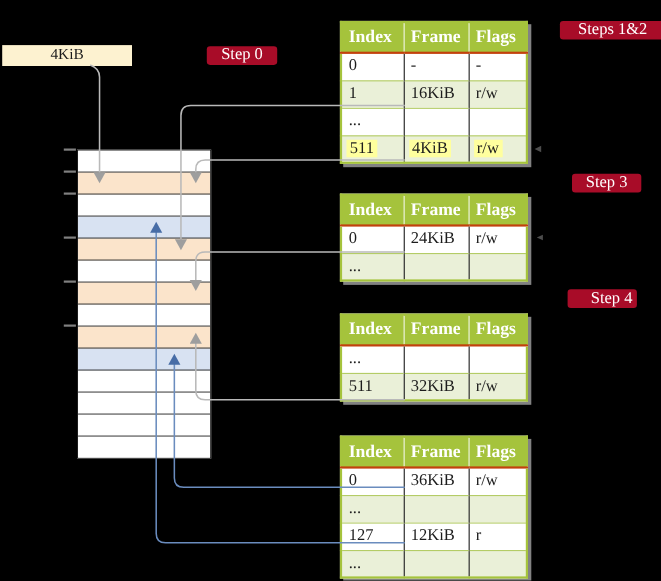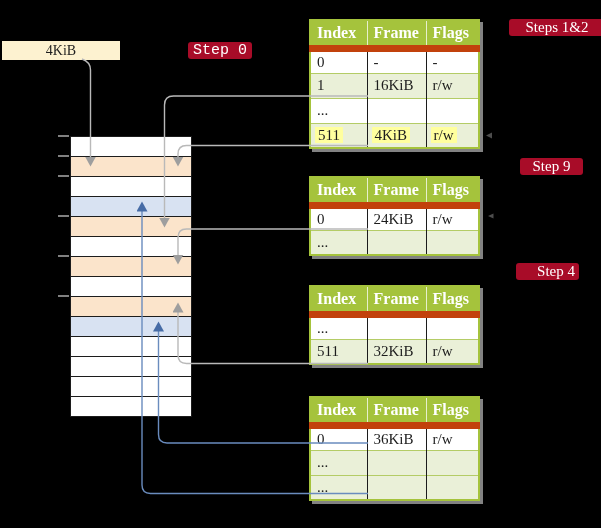--- a/index.html
+++ b/index.html
@@ -6,21 +6,21 @@
   .stage{position:relative;width:601px;height:528px;background:#000;overflow:hidden;
          font-family:"Liberation Serif","DejaVu Serif",serif;color:#1c1c1c;}
 
   
   .frame-label{position:absolute;left:2px;top:41px;width:118px;height:19px;
                background:#fdf2d0;text-align:center;line-height:19px;font-size:14px;}
 
   
   .badge{position:absolute;height:17px;background:#a80c28;color:#fff;
          font-size:15px;line-height:17px;text-align:center;border-radius:3px;padding:0 4px;}
-  .badge.b0{left:188px;top:42px;width:56px;font-family:Liberation Mono, monospace;}
+  .badge.b0{left:188px;top:42px;width:56px;}
   .badge.b12{left:509px;top:19px;width:88px;}
   .badge.b3{left:520px;top:158px;width:55px;}
   .badge.b4{left:516px;top:263px;width:55px;text-align:right;}
 
   
   .memory{position:absolute;left:70px;top:136px;width:120px;border:1px solid #1c1c1c;background:#fff;}
   .mem-row{height:19px;border-bottom:1px solid #1c1c1c;}
   .mem-row:last-child{border-bottom:none;}
 
   
@@ -28,38 +28,38 @@
 
   
   table.pt{position:absolute;left:309px;border-collapse:collapse;table-layout:fixed;
            background:#fff;border:2px solid #a5c33c;box-shadow:3px 3px 0 #828282;}
   .pt th{background:#a5c33c;color:#fff;font-size:16px;font-weight:bold;text-align:left;
          height:28px;padding:0 0 0 6px;border-left:1px solid #e7efcd;box-sizing:border-box;}
   .pt th:first-child{border-left:none;}
   .pt td{font-size:15px;height:25px;padding:0 0 0 6px;vertical-align:middle;
          border-left:1px solid #1c1c1c;border-top:1px solid #b4cc66;box-sizing:border-box;background:#fff;}
   .pt td:first-child{border-left:none;}
-  .pt thead th{border-bottom:7px solid #c2410c;}
+  .pt thead th{border-bottom:2px solid #c2410c;}
   .pt tr.shaded td{background:#eaf0d8;}
   .pt tr.highlight .cell-text{background:#ffff9e;padding:0 3px;margin-left:-2px;}
 
   .t1{top:19px;} .t2{top:176px;} .t3{top:285px;} .t4{top:396px;}
 
   svg.overlay{position:absolute;left:0;top:0;pointer-events:none;}
 </style>
 </head>
 <body>
 
 <div class="stage">
 
   <div class="frame-label">4KiB</div>
 
   <div class="badge b0">Step 0</div>
   <div class="badge b12">Steps 1&amp;2</div>
-  <div class="badge b3">Step 9</div>
+  <div class="badge b3">Step 3</div>
   <div class="badge b4">Step 4</div>
 
   <div class="memory">
       <div class="mem-row" style="background: rgb(255, 255, 255);"></div>
       <div class="mem-row" style="background: rgb(251, 228, 203);"></div>
       <div class="mem-row" style="background: rgb(255, 255, 255);"></div>
       <div class="mem-row" style="background: rgb(216, 226, 242);"></div>
       <div class="mem-row" style="background: rgb(251, 228, 203);"></div>
       <div class="mem-row" style="background: rgb(255, 255, 255);"></div>
       <div class="mem-row" style="background: rgb(251, 228, 203);"></div>
@@ -186,20 +186,25 @@
     <tbody>
       <tr>
         <td><span class="cell-text">0</span></td>
         <td><span class="cell-text">36KiB</span></td>
         <td><span class="cell-text">r/w</span></td>
       </tr>
       <tr class="shaded">
         <td><span class="cell-text">...</span></td>
         <td><span class="cell-text"></span></td>
         <td><span class="cell-text"></span></td>
+      </tr>
+      <tr>
+        <td><span class="cell-text">127</span></td>
+        <td><span class="cell-text">12KiB</span></td>
+        <td><span class="cell-text">r</span></td>
       </tr>
       <tr class="shaded">
         <td><span class="cell-text">...</span></td>
         <td><span class="cell-text"></span></td>
         <td><span class="cell-text"></span></td>
       </tr>
     </tbody>
   </table>
 
   <svg class="overlay" width="601" height="528" viewBox="0 0 601 528">

